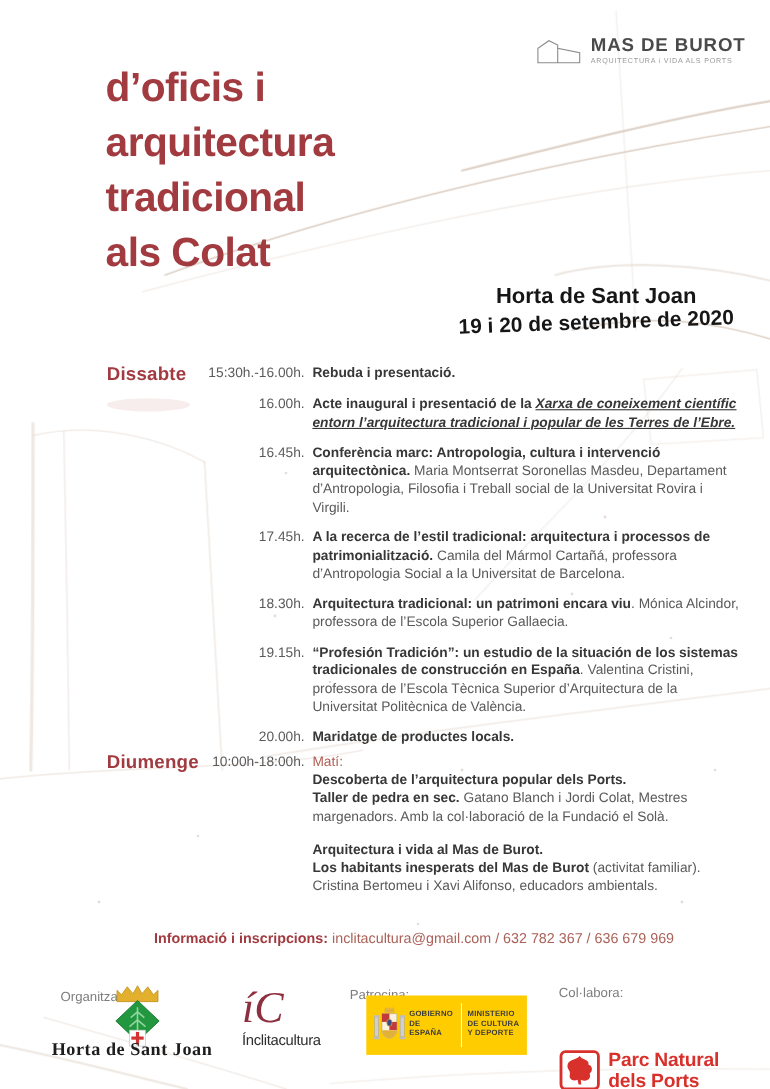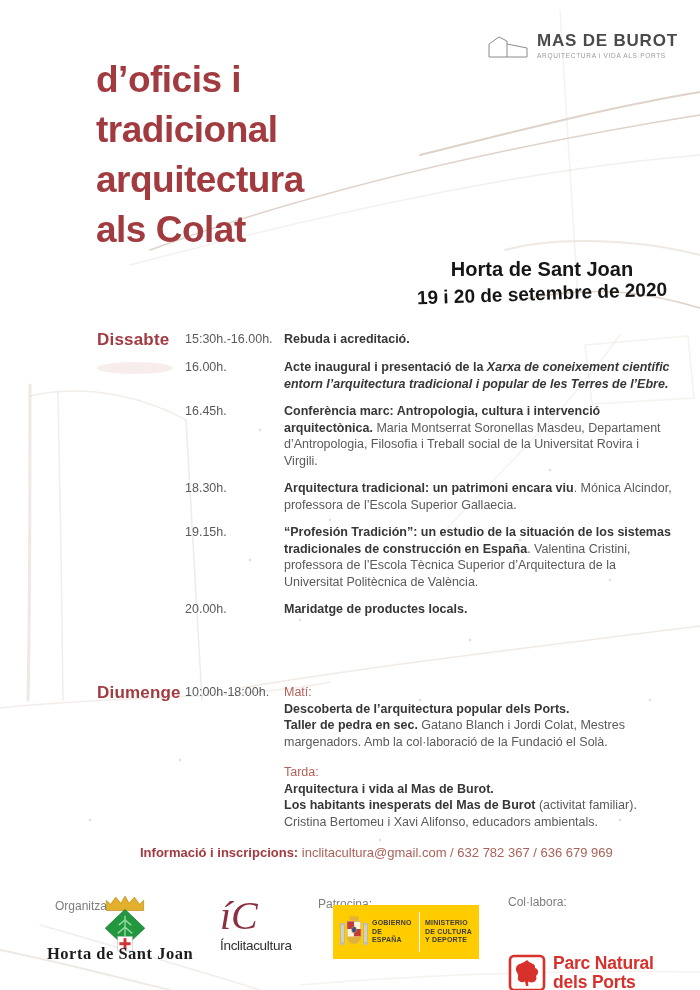--- a/index.html
+++ b/index.html
@@ -25,25 +25,25 @@
   .evt { position:absolute; top:257px; left:392px; width:300px; text-align:center;
          color:#161616; font-weight:700; }
   .evt-loc { font-size:20px; line-height:24px; }
   .evt-date { font-size:19px; line-height:23px; transform:rotate(-2deg); margin-top:1px; }
 
   
   .schedule { position:absolute; top:331px; left:0; width:700px; }
   .srow { display:flex; align-items:flex-start; margin-bottom:11px; }
   .cday { width:88px; margin-left:97px; font-size:17px; font-weight:700; color:#a23b40;
           line-height:17px; letter-spacing:0.2px; }
-  .ctime { width:92px; text-align:left; font-size:12.5px; color:#5a5a5a;
+  .ctime { width:92px; text-align:right; font-size:12.5px; color:#5a5a5a;
            line-height:16.5px; white-space:nowrap; }
   .cdesc { width:390px; margin-left:7px; font-size:12.5px; color:#5a5a5a; line-height:16.5px; }
   .cdesc b { color:#373737; font-weight:700; }
-  .cdesc .bi { font-style:italic; font-weight:700; color:#373737; }
+  .cdesc .bi { font-style:italic; font-weight:700; color:#373737;text-decoration:underline; }
   .part-label { color:#b26156; }
   .gap { height:14px; }
   .sunday { position:absolute; top:684px; left:0; width:700px; }
 
   
   .info { position:absolute; top:845px; left:140px; font-size:13px; line-height:16px; }
   .info b { color:#a23b40; font-weight:700; }
   .info span { color:#aa6158; }
 
   
@@ -123,45 +123,50 @@
       <path d="M3,25 L3,12 L13,5 L21,9 L21,12 L41,16 L41,25 Z M21,12 L21,25" fill="none" stroke="#8a8a8a" stroke-width="1"></path>
     </svg>
     <div class="burot-text">
       <div class="burot-name">MAS DE BUROT</div>
       <div class="burot-tag">ARQUITECTURA i VIDA ALS PORTS</div>
     </div>
   </div>
 
   <div class="title">
     <div>d’oficis i</div>
+    <div>arquitectura</div>
     <div>tradicional</div>
-    <div>arquitectura</div>
     <div>als Colat</div>
   </div>
 
   <div class="evt">
     <div class="evt-loc">Horta de Sant Joan</div>
     <div class="evt-date">19 i 20 de setembre de 2020</div>
   </div>
 
   <div class="schedule">
     <div class="srow">
       <div class="cday">Dissabte</div>
       <div class="ctime">15:30h.-16.00h.</div>
-      <div class="cdesc"><b>Rebuda i acreditació.</b></div>
+      <div class="cdesc"><b>Rebuda i presentació.</b></div>
     </div>
     <div class="srow">
       <div class="cday"></div>
       <div class="ctime">16.00h.</div>
       <div class="cdesc"><b>Acte inaugural i presentació de la </b><span class="bi">Xarxa de coneixement científic entorn l’arquitectura tradicional i popular de les Terres de l’Ebre.</span></div>
     </div>
     <div class="srow">
       <div class="cday"></div>
       <div class="ctime">16.45h.</div>
       <div class="cdesc"><b>Conferència marc: Antropologia, cultura i intervenció arquitectònica.</b><span> Maria Montserrat Soronellas Masdeu, Departament d’Antropologia, Filosofia i Treball social de la Universitat Rovira i Virgili.</span></div>
+    </div>
+    <div class="srow">
+      <div class="cday"></div>
+      <div class="ctime">17.45h.</div>
+      <div class="cdesc"><b>A la recerca de l’estil tradicional: arquitectura i processos de patrimonialització.</b><span> Camila del Mármol Cartañá, professora d’Antropologia Social a la Universitat de Barcelona.</span></div>
     </div>
     <div class="srow">
       <div class="cday"></div>
       <div class="ctime">18.30h.</div>
       <div class="cdesc"><b>Arquitectura tradicional: un patrimoni encara viu</b><span>. Mónica Alcindor, professora de l’Escola Superior Gallaecia.</span></div>
     </div>
     <div class="srow">
       <div class="cday"></div>
       <div class="ctime">19.15h.</div>
       <div class="cdesc"><b>“Profesión Tradición”: un estudio de la situación de los sistemas tradicionales de construcción en España</b><span>. Valentina Cristini, professora de l’Escola Tècnica Superior d’Arquitectura de la Universitat Politècnica de València.</span></div>
@@ -175,21 +180,20 @@
 
   <div class="sunday">
     <div class="srow">
       <div class="cday">Diumenge</div>
       <div class="ctime">10:00h-18:00h.</div>
       <div class="cdesc">
         <div class="part-label">Matí:</div>
         <div><b>Descoberta de l’arquitectura popular dels Ports.</b></div>
         <div><b>Taller de pedra en sec.</b><span> Gatano Blanch i Jordi Colat, Mestres margenadors. Amb la col·laboració de la Fundació el Solà.</span></div>
         <div class="gap"></div>
-        <div class="part-label">Tarda:</div>
         <div><b>Arquitectura i vida al Mas de Burot.</b></div>
         <div><b>Los habitants inesperats del Mas de Burot</b><span> (activitat familiar). Cristina Bertomeu i Xavi Alifonso, educadors ambientals.</span></div>
       </div>
     </div>
   </div>
 
   <div class="info">
     <b>Informació i inscripcions:</b><span> inclitacultura@gmail.com / 632 782 367 / 636 679 969</span>
   </div>
 

